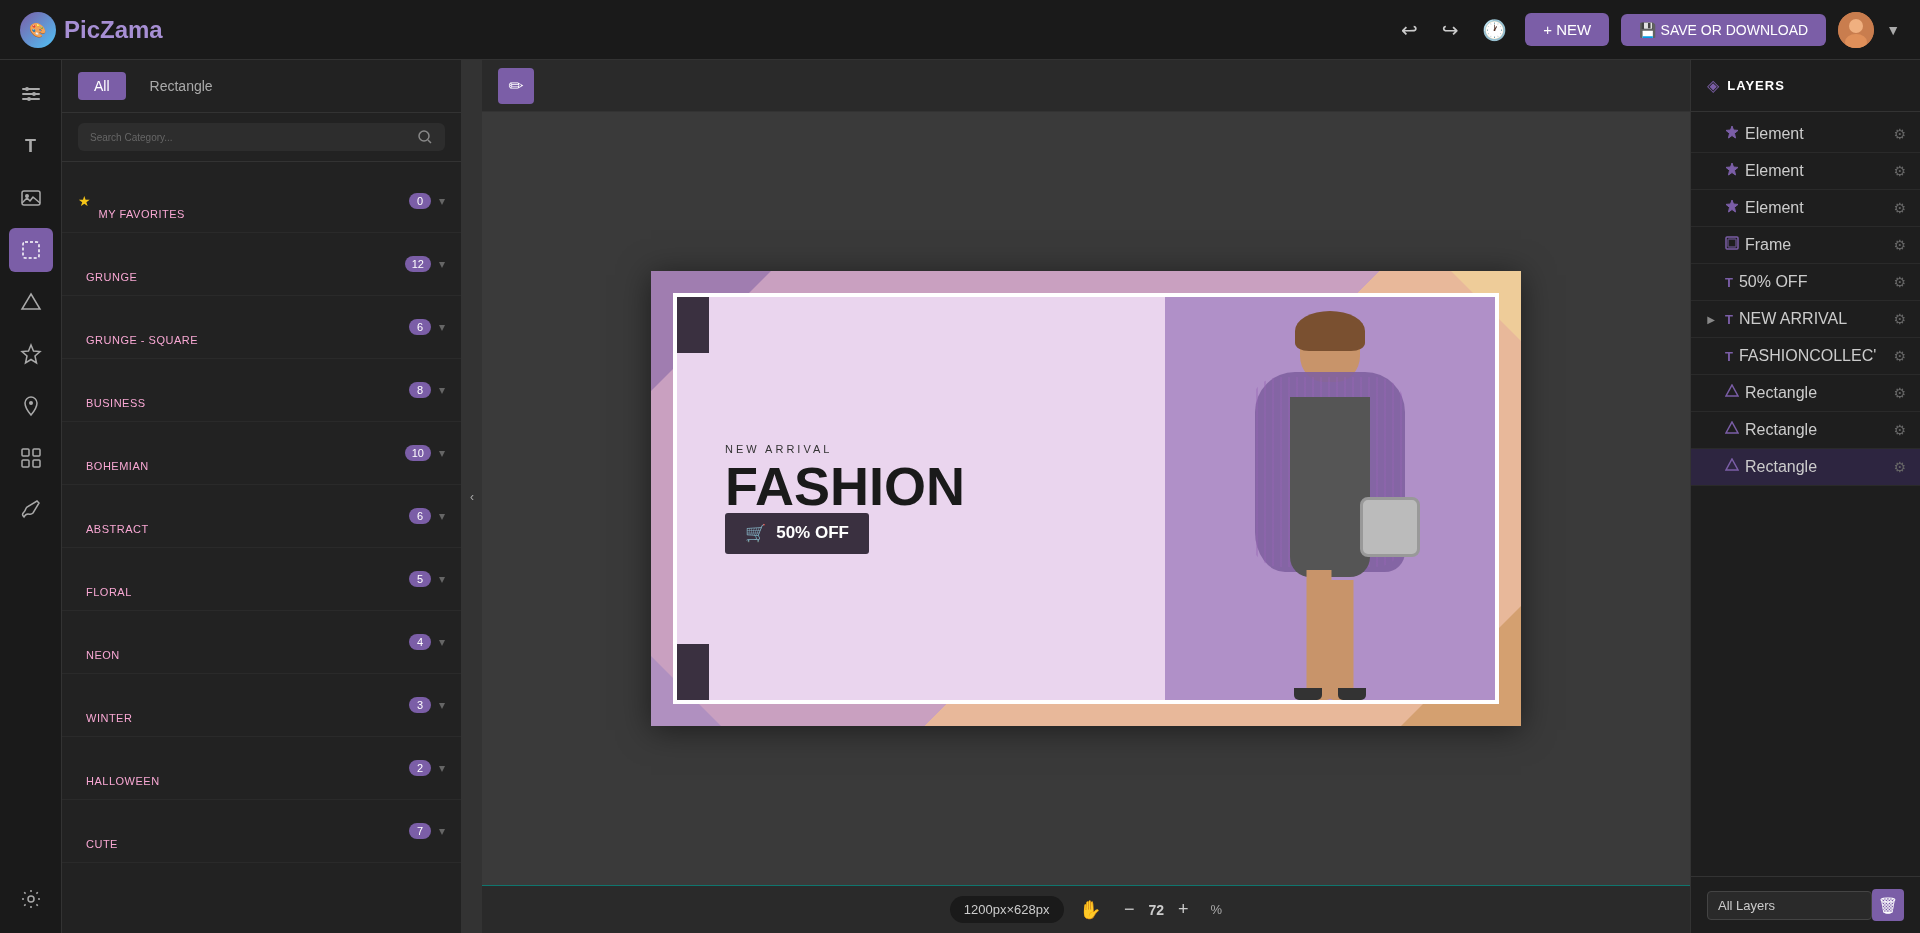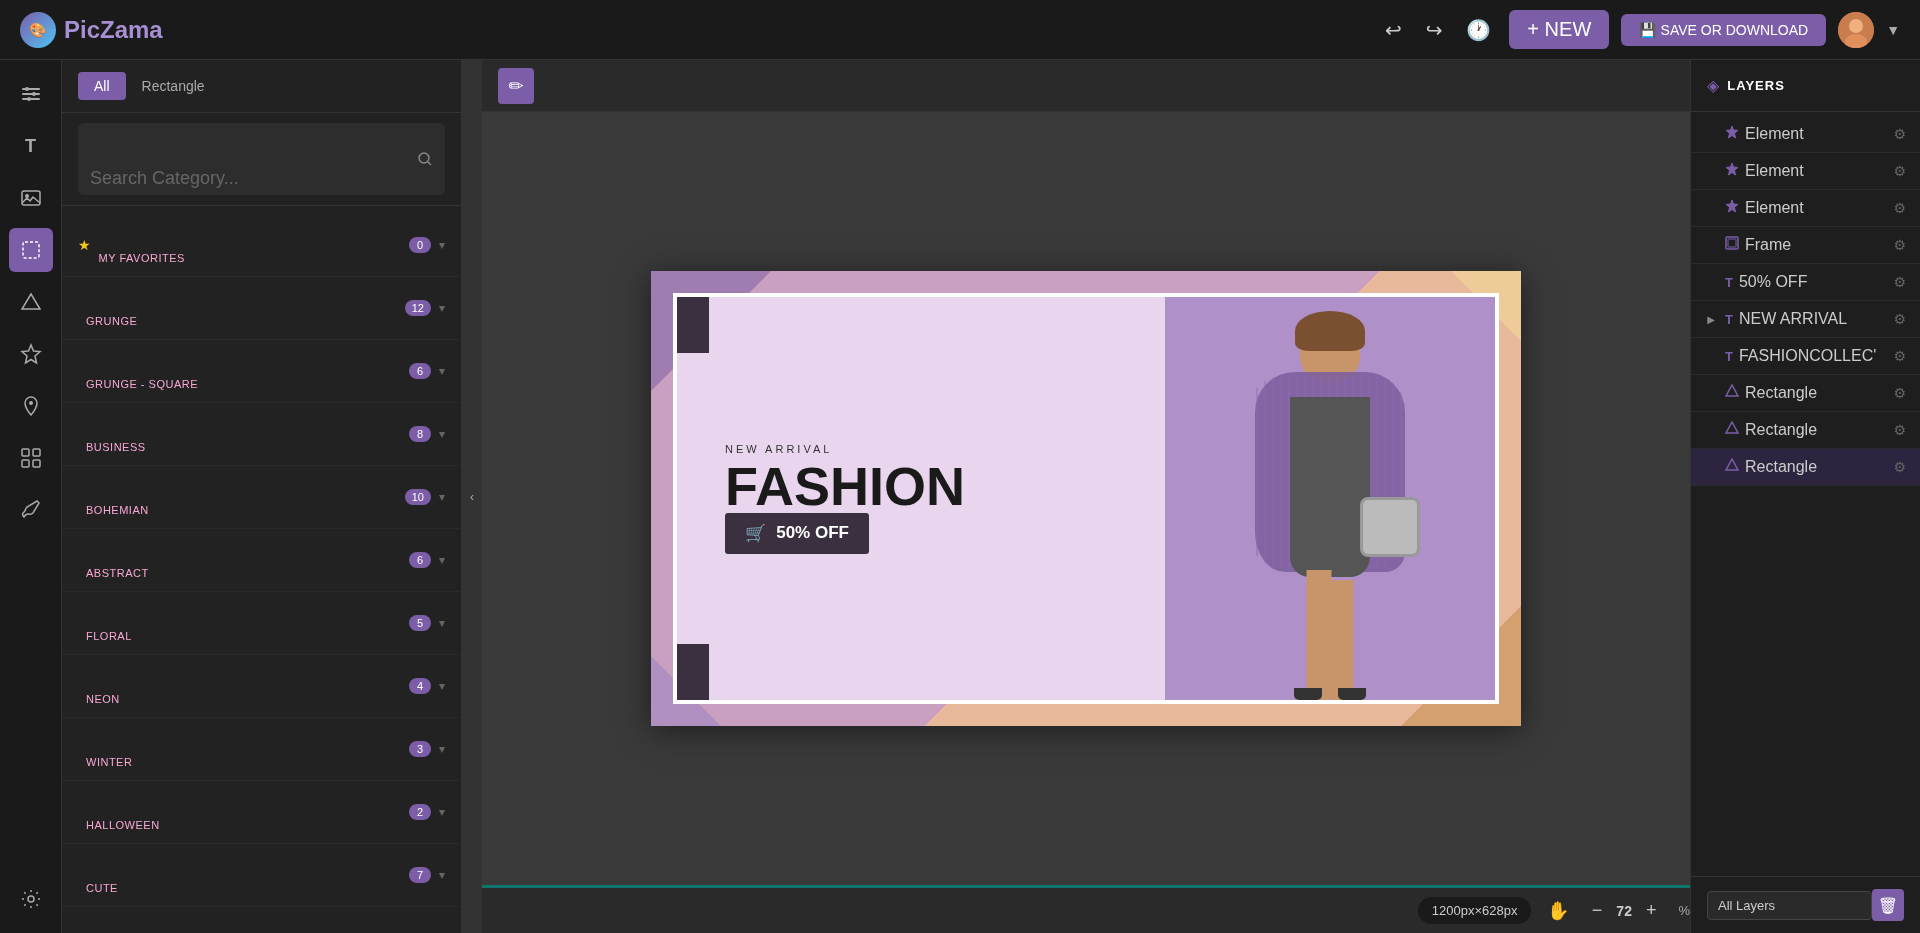--- a/index.html
+++ b/index.html
@@ -45,21 +45,21 @@
       padding: 6px;
       border-radius: 4px;
     }
     .btn-new {
       background: #7b5ea7;
       color: white;
       border: none;
       padding: 8px 18px;
       border-radius: 6px;
       cursor: pointer;
-      font-size: 20px;
+      font-size: 15px;
       display: flex; align-items: center; gap: 6px;
     }
     .btn-save {
       background: #7b5ea7;
       color: white;
       border: none;
       padding: 8px 18px;
       border-radius: 6px;
       cursor: pointer;
       font-size: 14px;
@@ -113,21 +113,21 @@
       border-right: 1px solid #333;
       display: flex;
       flex-direction: column;
       flex-shrink: 0;
       overflow: hidden;
     }
     .panel-tabs {
       display: flex;
       align-items: flex-start;
       padding: 12px 16px;
-      gap: 0;
+      gap: 8px;
       border-bottom: 1px solid #333;
     }
     .tab-all {
       background: #7b5ea7;
       color: white;
       border: none;
       padding: 6px 16px;
       border-radius: 4px;
       cursor: pointer;
       font-size: 14px;
@@ -150,24 +150,23 @@
       border-radius: 6px;
       display: flex;
       align-items: center;
       padding: 6px 12px;
       gap: 8px;
     }
     .search-input-wrap input {
       background: none;
       border: none;
       color: #ccc;
-      font-size: 18px;
+      font-size: 10px;
       flex: 1;
       outline: none;
-      margin-top: 39px;
     }
     .search-input-wrap input::placeholder { color: #666; }
     .categories-list {
       flex: 1;
       overflow-y: auto;
       padding: 8px 0;
     }
     .categories-list::-webkit-scrollbar { width: 4px; }
     .categories-list::-webkit-scrollbar-thumb { background: #444; border-radius: 2px; }
     .category-item {
@@ -243,24 +242,24 @@
       width: 870px;
       height: 455px;
       position: relative;
       box-shadow: 0 4px 30px rgba(0,0,0,0.5);
     }
 
     
     .canvas-statusbar {
       height: 48px;
       background: #2a2a2a;
-      border-top: 3px solid #0f766e;
-      display: flex;
-      align-items: center;
-      justify-content: flex-end;
+      border-top: 1px solid #0f766e;
+      display: flex;
+      align-items: center;
+      justify-content: center;
       gap: 16px;
       color: #ccc;
       font-size: 13px;
     }
     .size-badge {
       background: #1a1a1a;
       padding: 6px 14px;
       border-radius: 20px;
       font-size: 13px;
     }

